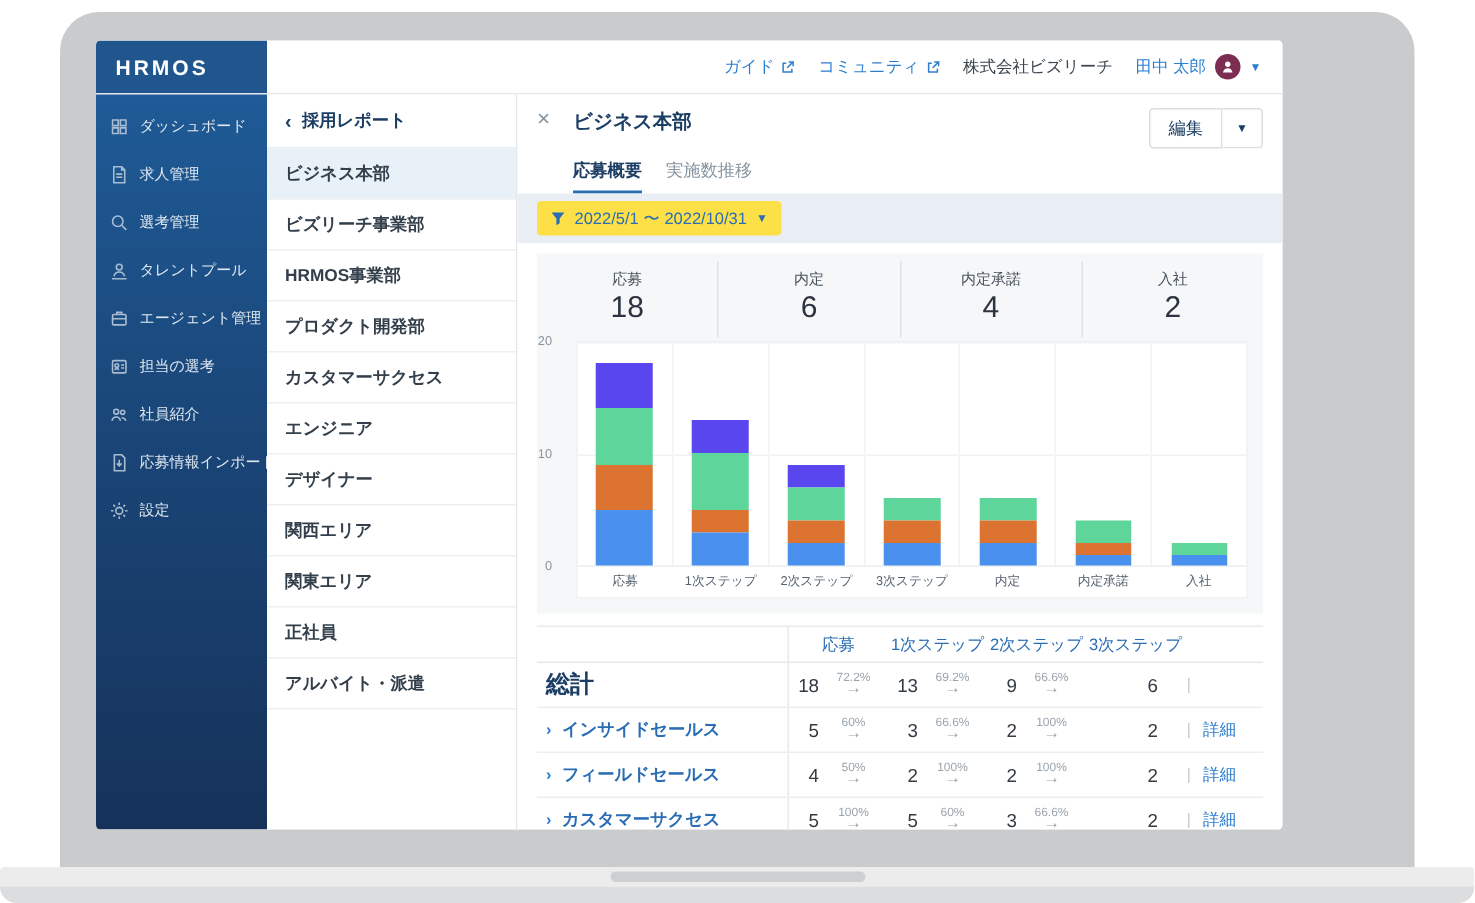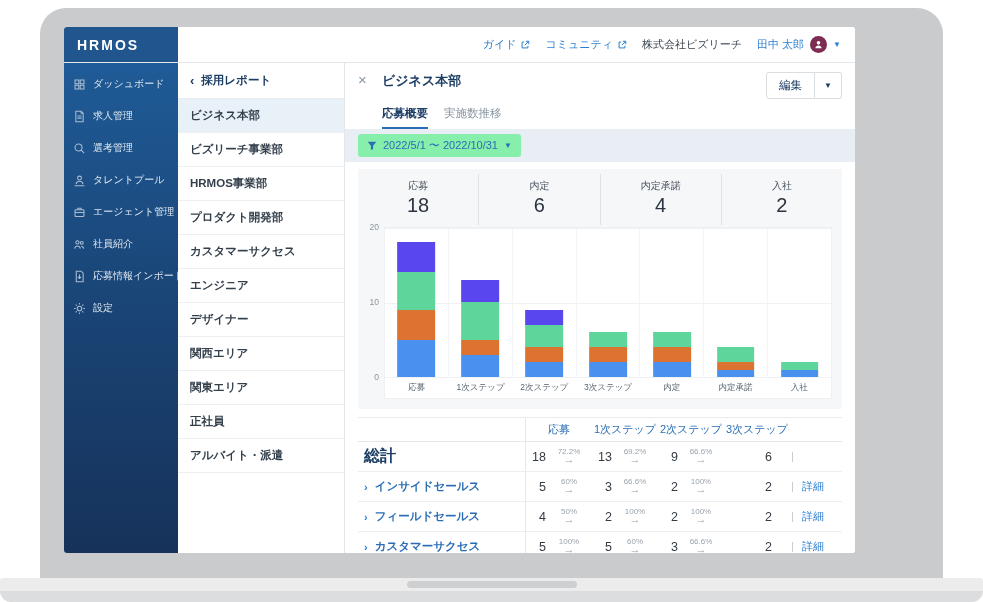--- a/index.html
+++ b/index.html
@@ -60,37 +60,37 @@
   .split-btn { display:inline-flex; }
   .split-btn .btn { background:#fff; border:1px solid #d9dee3; color:#1c3d64; font-size:11.5px; padding:5px 12px; cursor:pointer; border-radius:3px 0 0 3px; }
   .split-btn .btn-caret { background:#fff; border:1px solid #d9dee3; border-left:none; color:#1c3d64; font-size:8px; padding:5px 9px; cursor:pointer; border-radius:0 3px 3px 0; }
   .tabs { display:flex; gap:16px; margin-top:7px; padding-left:24px; font-size:11.5px; }
   .tab { padding-bottom:6px; cursor:pointer; border-bottom:2px solid transparent; }
   .tab.active { color:#1c3d64; font-weight:bold; border-bottom-color:#2a6db5; }
   .tab.inactive { color:#8795a1; }
 
   
   .filter-bar { flex:none; background:#e8eef4; padding:5px 13px; }
-  .date-chip { display:inline-flex; align-items:center; gap:6px; background:#86efac; border-radius:3px; padding:4px 9px; color:#2a6db5; font-size:11px; cursor:pointer; }
+  .date-chip { display:inline-flex; align-items:center; gap:6px; background:#fde047; border-radius:3px; padding:4px 9px; color:#2a6db5; font-size:11px; cursor:pointer; }
   .date-chip .icon { width:10px; height:10px; display:inline-flex; color:#2a6db5; }
   .date-chip .caret { font-size:8px; color:#2a6db5; }
 
   
   .content { flex:1; padding:7px 13px 0 13px; overflow:hidden; }
   .panel { background:#f6f7f8; padding-top:5px; }
 
   .stats { display:flex; }
   .stat { flex:1; text-align:center; padding:5px 0 8px 0; border-left:1px solid #dfe3e6; }
   .stat:first-child { border-left:none; }
   .stat-label { font-size:10px; color:#47525d; }
   .stat-value { font-size:20px; color:#2b3440; margin-top:1px; }
 
   .chart-area { display:flex; padding:2px 10px 10px 2px; }
   .y-axis { width:24px; flex:none; position:relative; height:150px; }
-  .ytick { position:absolute; right:5px; transform:translateY(-50%); font-size:8.5px; color:#8a95a0; }
+  .ytick { position:absolute; right:16px; transform:translateY(-50%); font-size:8.5px; color:#8a95a0; }
   .plot-wrap { flex:1; background:#fff; border:1px solid #eef0f1; }
   .plot { position:relative; height:150px; display:flex; border-bottom:1px solid #e3e6e8; }
   .gridline { position:absolute; left:0; right:0; height:1px; background:#eff1f2; }
   .slot { flex:1; position:relative; border-right:1px solid #f3f4f5; }
   .slot:last-child { border-right:none; }
   .bar { position:absolute; bottom:0; left:50%; transform:translateX(-50%); width:60%; display:flex; flex-direction:column; }
   .seg { width:100%; }
   .xlabels { display:flex; height:20px; align-items:center; }
   .xlabel { flex:1; text-align:center; font-size:8.5px; color:#55616d; }
 
@@ -205,20 +205,30 @@
                   <rect x="2.5" y="4.5" width="11" height="8.5" rx="1"></rect>
                   <path d="M6 4.5V2.8h4v1.7"></path>
                   <path d="M2.5 8h11"></path>
                 </svg>
               </span>
               <span>エージェント管理</span>
             </div>
             <div class="sb-item">
               <span class="icon">
                 <svg viewBox="0 0 16 16" fill="none" stroke="currentColor" stroke-width="1.3">
+                  <rect x="2.5" y="3" width="11" height="10" rx="1"></rect>
+                  <circle cx="6" cy="7" r="1.5"></circle>
+                  <path d="M4.5 10.8c.3-1 1-1.5 1.5-1.5s1.2.5 1.5 1.5M9.5 6.5h2.5M9.5 9h2.5"></path>
+                </svg>
+              </span>
+              <span>担当の選考</span>
+            </div>
+            <div class="sb-item">
+              <span class="icon">
+                <svg viewBox="0 0 16 16" fill="none" stroke="currentColor" stroke-width="1.3">
                   <circle cx="5.5" cy="5.5" r="2"></circle>
                   <circle cx="10.8" cy="6" r="1.7"></circle>
                   <path d="M2 13c.4-2 1.8-3.2 3.5-3.2S8.6 11 9 13"></path>
                   <path d="M10 10.5c1.8 0 3 1 3.4 2.5"></path>
                 </svg>
               </span>
               <span>社員紹介</span>
             </div>
             <div class="sb-item">
               <span class="icon">

